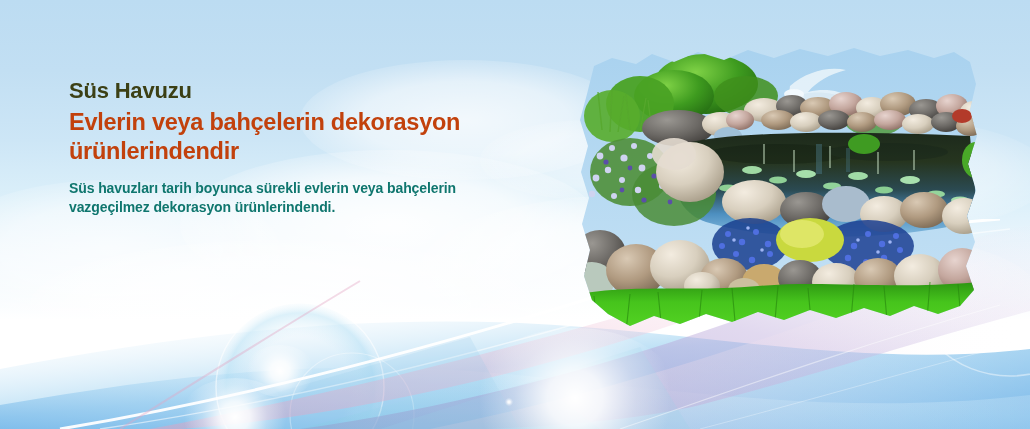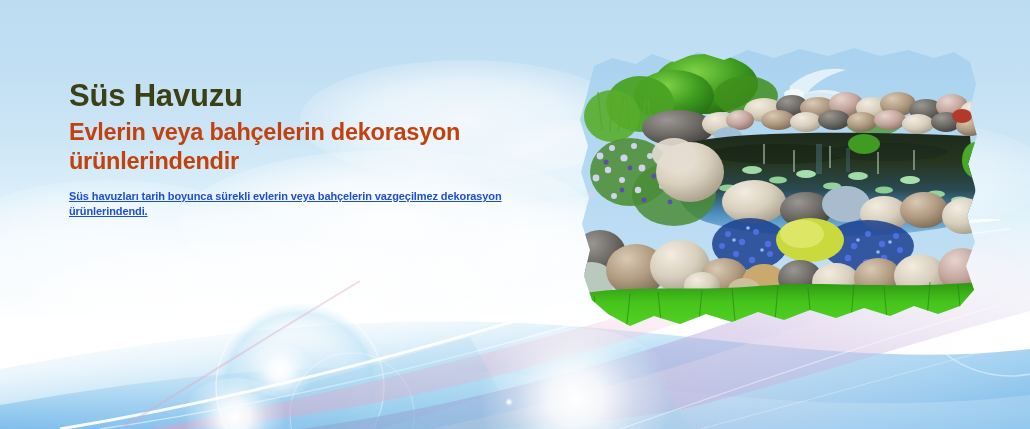--- a/index.html
+++ b/index.html
@@ -81,45 +81,44 @@
   .g4 { left: 505px; top: 398px; width: 8px;   height: 8px; }
 
   
   .copy {
     position: absolute;
     left: 69px;
     top: 78px;
     width: 500px;
   }
   .headline {
-    font-size: 31px;
+    font-size: 22px;
     font-weight: bold;
     line-height: 1.14;
     letter-spacing: -0.2px;
     color: #3c4015;
     margin-bottom: 5px;
     white-space: nowrap;
   }
   .subhead {
     font-size: 23.5px;
     font-weight: bold;
     line-height: 1.21;
     letter-spacing: -0.25px;
     color: #c2410c;
     width: 480px;
     margin-bottom: 14px;
   }
   .body-text {
-    font-size: 11px;
+    font-size: 14px;
     font-weight: bold;
     line-height: 1.36;
     letter-spacing: -0.1px;
-    color: #1d4ed8;
+    color: #0f766e;
     width: 470px;
-    text-decoration: underline;
   }
 
   
   .photo-wrap {
     position: absolute;
     left: 578px;
     top: 44px;
     width: 402px;
     height: 288px;
   }

